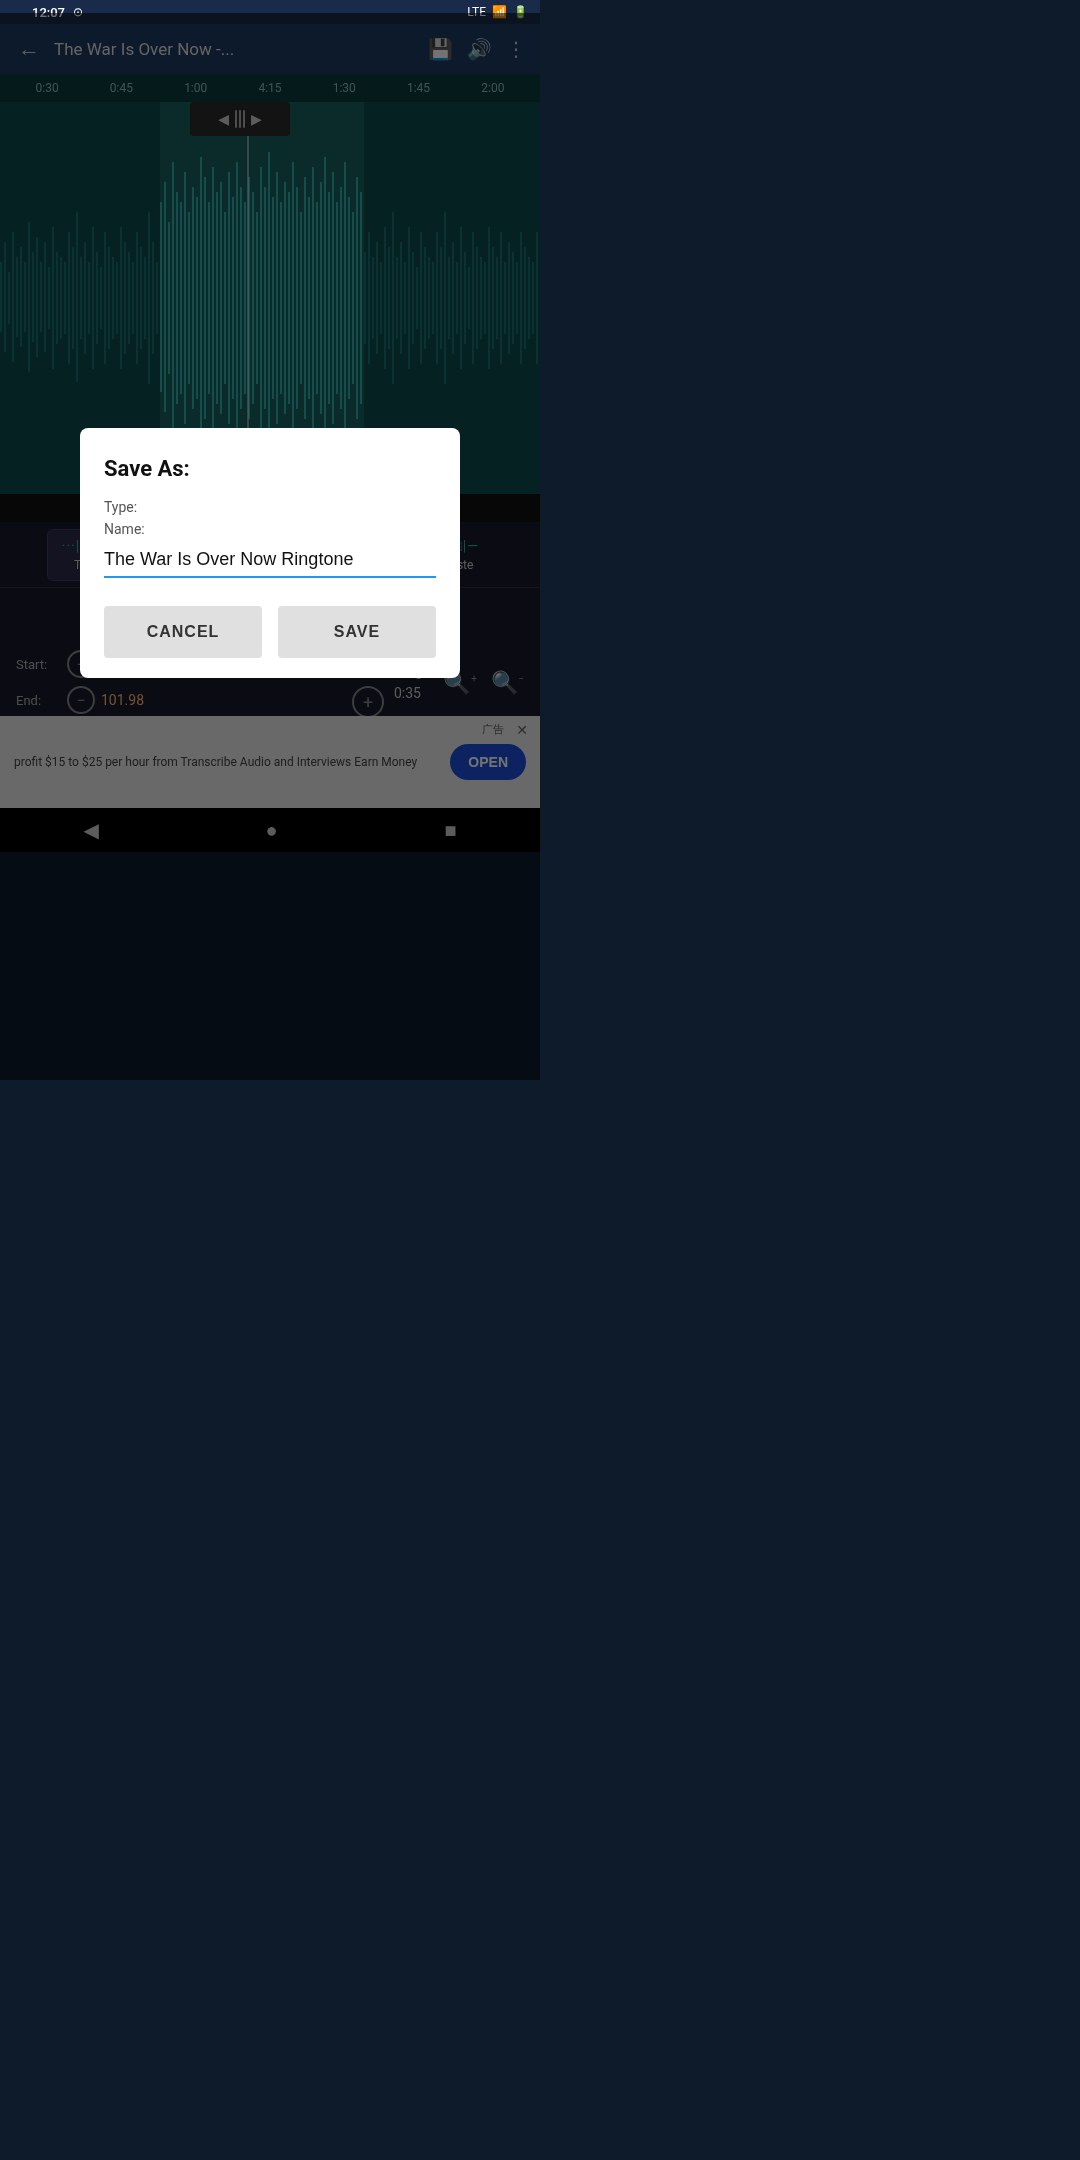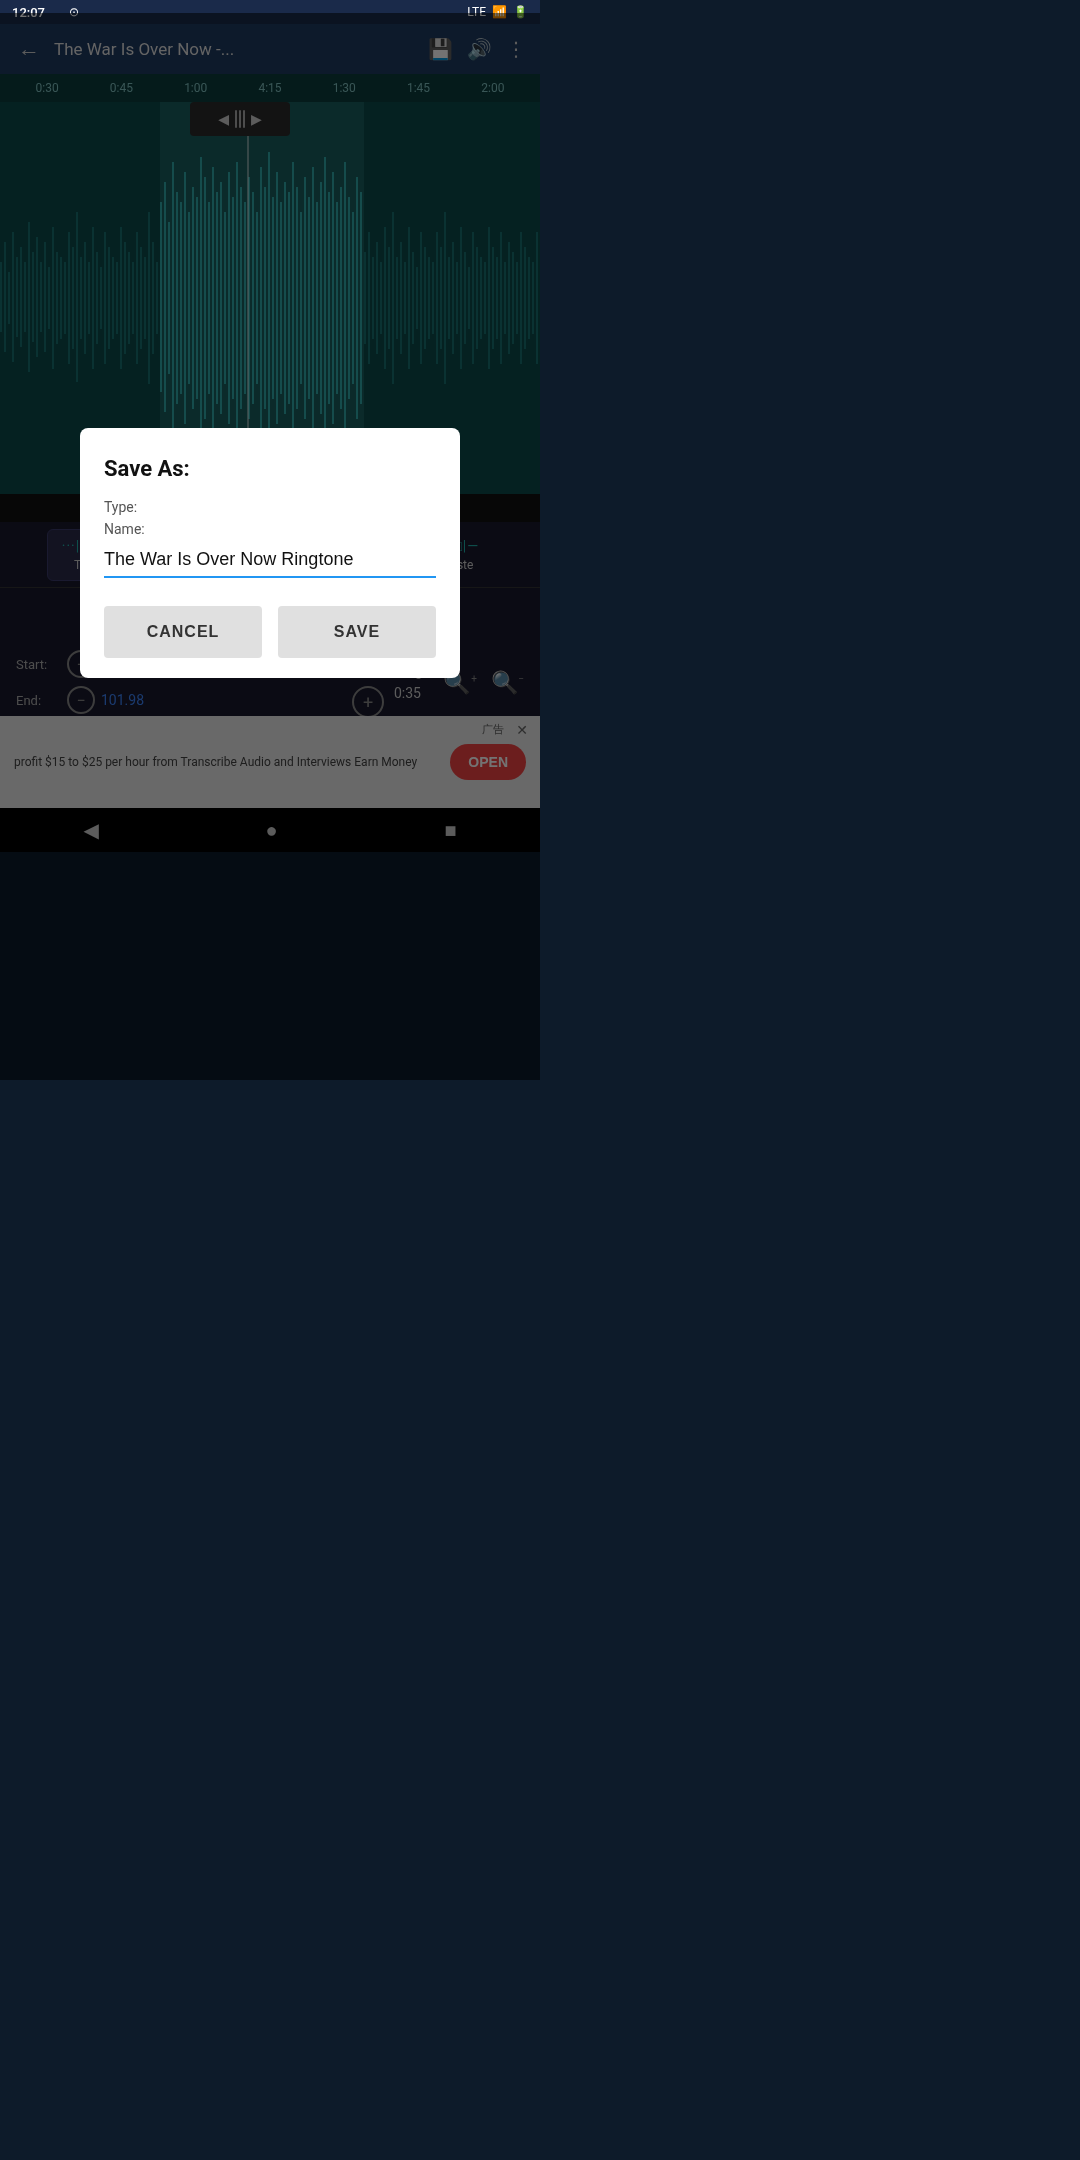--- a/index.html
+++ b/index.html
@@ -22,21 +22,22 @@
       display: flex;
       align-items: center;
       justify-content: space-between;
       padding: 0 12px;
       position: relative;
       z-index: 10;
     }
     .status-left {
       display: flex;
       align-items: center;
-      gap: 24px;
+      gap: 8px;
+      margin-left: 20px;
     }
     .status-time {
       color: #fff;
       font-size: 13px;
       font-weight: 500;
     }
     .status-icon {
       color: #fff;
       font-size: 12px;
     }
@@ -250,21 +251,21 @@
       border-radius: 50%;
       border: 2px solid #888;
       color: #888;
       display: flex;
       align-items: center;
       justify-content: center;
       font-size: 16px;
       cursor: pointer;
     }
     .time-value {
-      color: #3b82f6;
+      color: #fdba74;
       font-size: 14px;
       min-width: 45px;
     }
     .center-plus-col {
       display: flex;
       flex-direction: column;
       align-items: center;
       gap: 8px;
     }
     .center-plus {
@@ -338,21 +339,21 @@
       font-weight: 700;
       color: #111;
       line-height: 1.3;
     }
     .ad-subtitle {
       font-size: 12px;
       color: #444;
       line-height: 1.4;
     }
     .ad-open-btn {
-      background: #ef4444;
+      background: #1d4ed8;
       color: #fff;
       border: none;
       border-radius: 22px;
       padding: 10px 18px;
       font-size: 14px;
       font-weight: 600;
       cursor: pointer;
       white-space: nowrap;
     }
 

